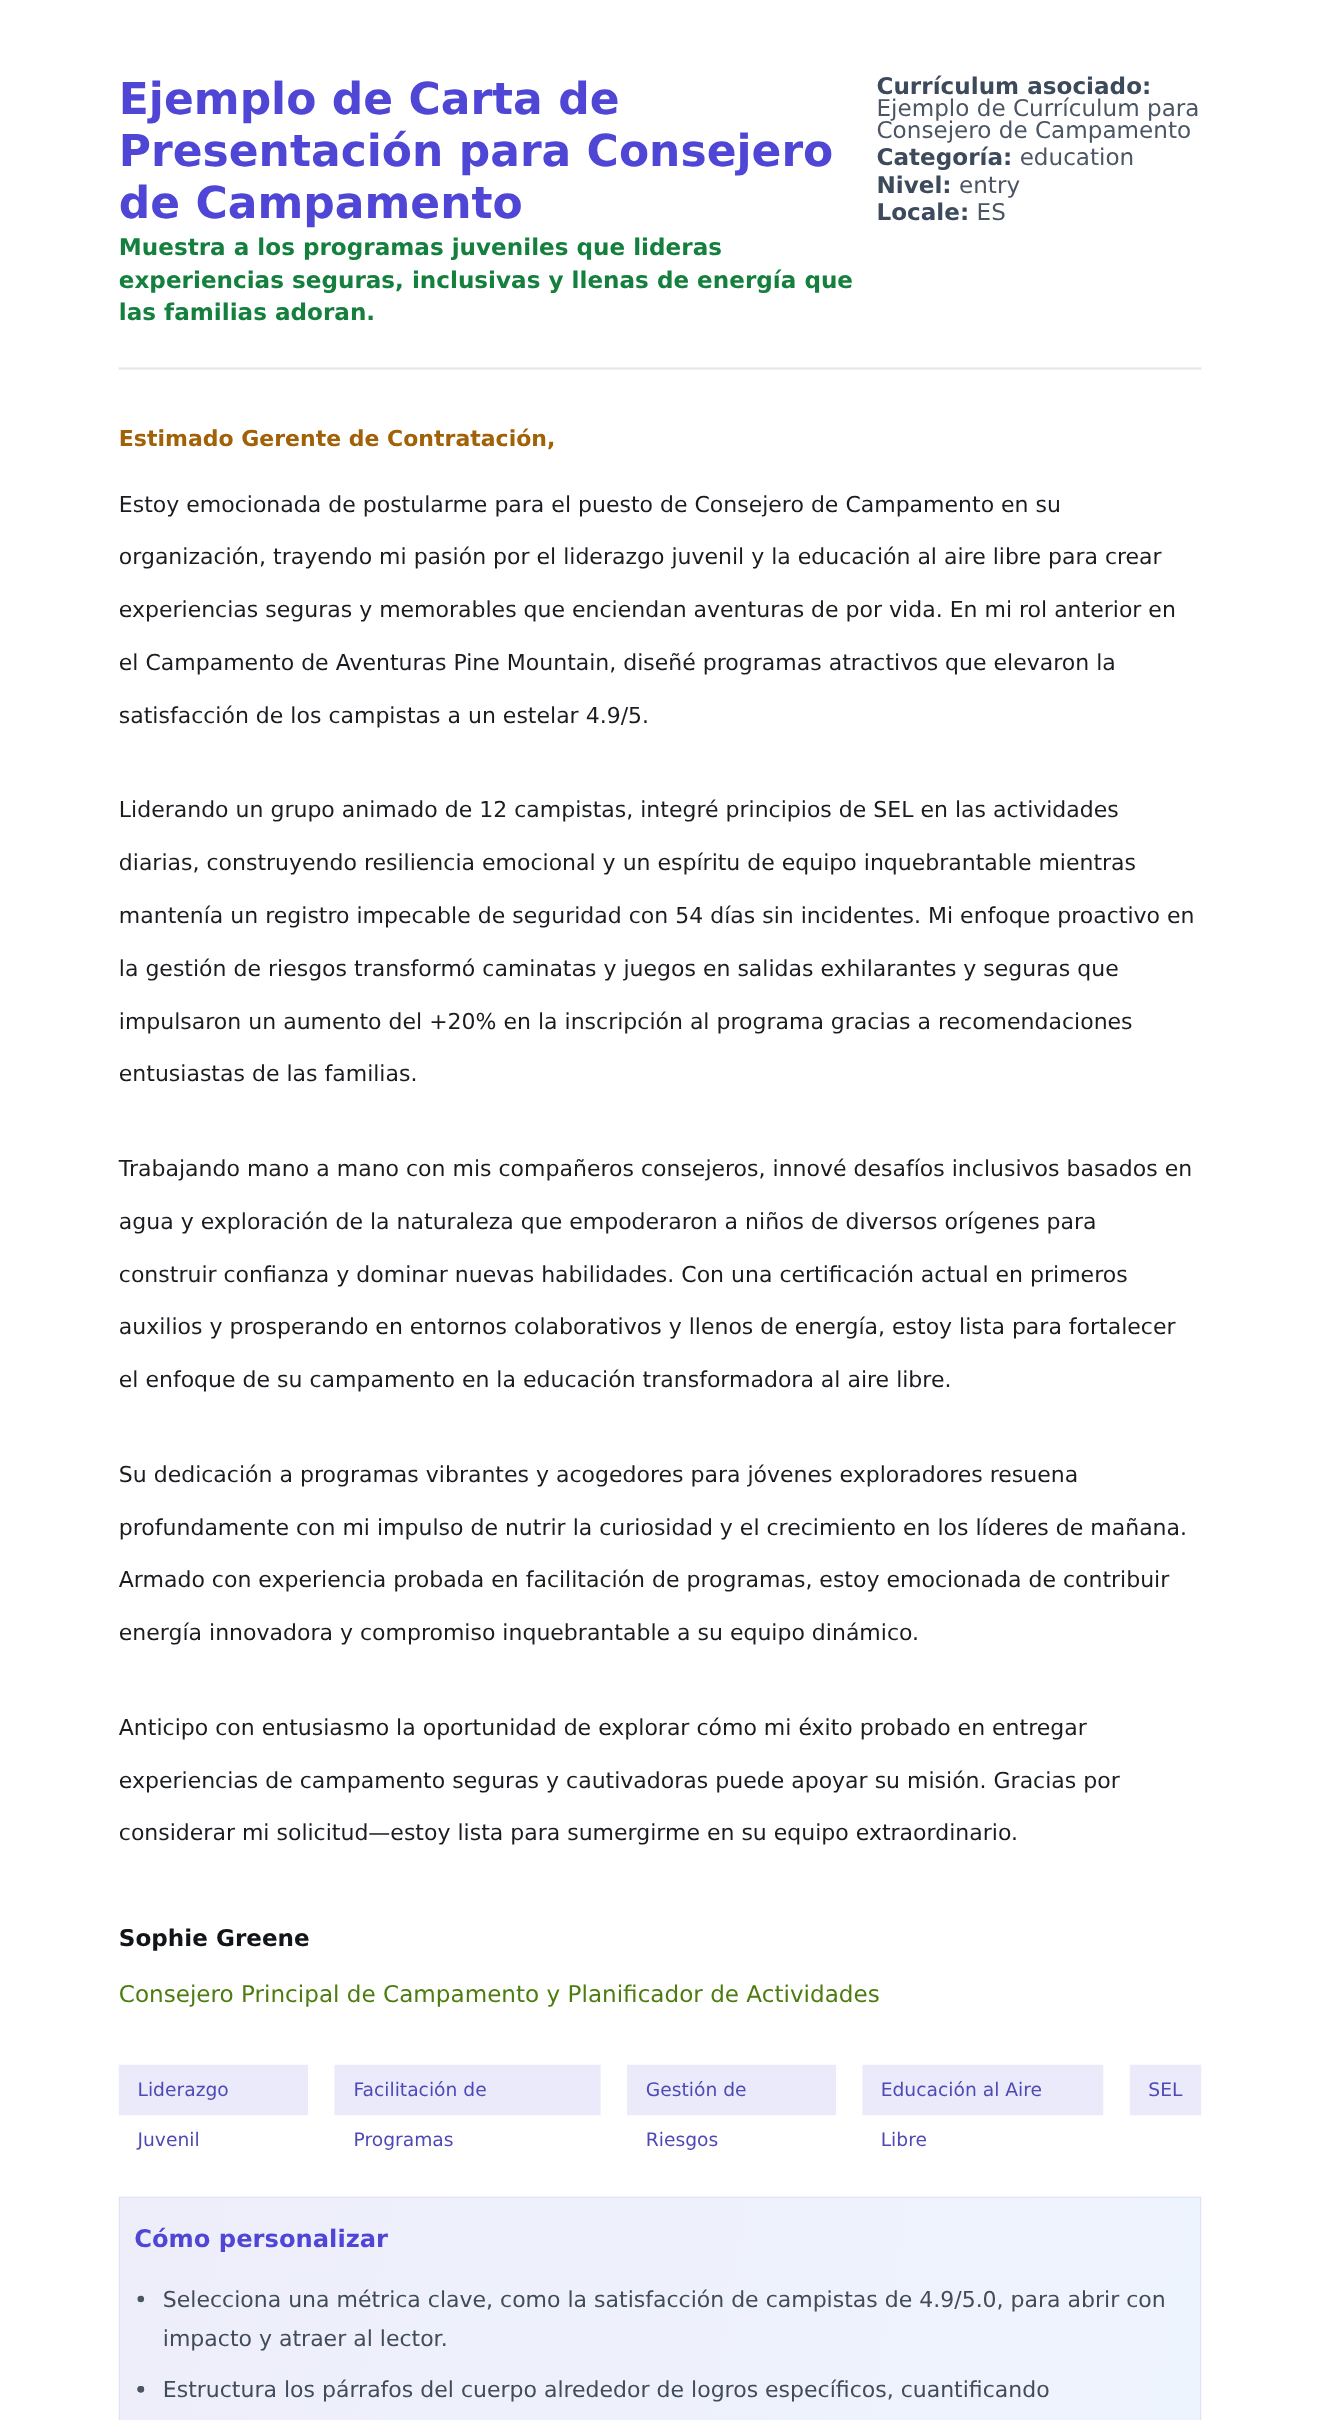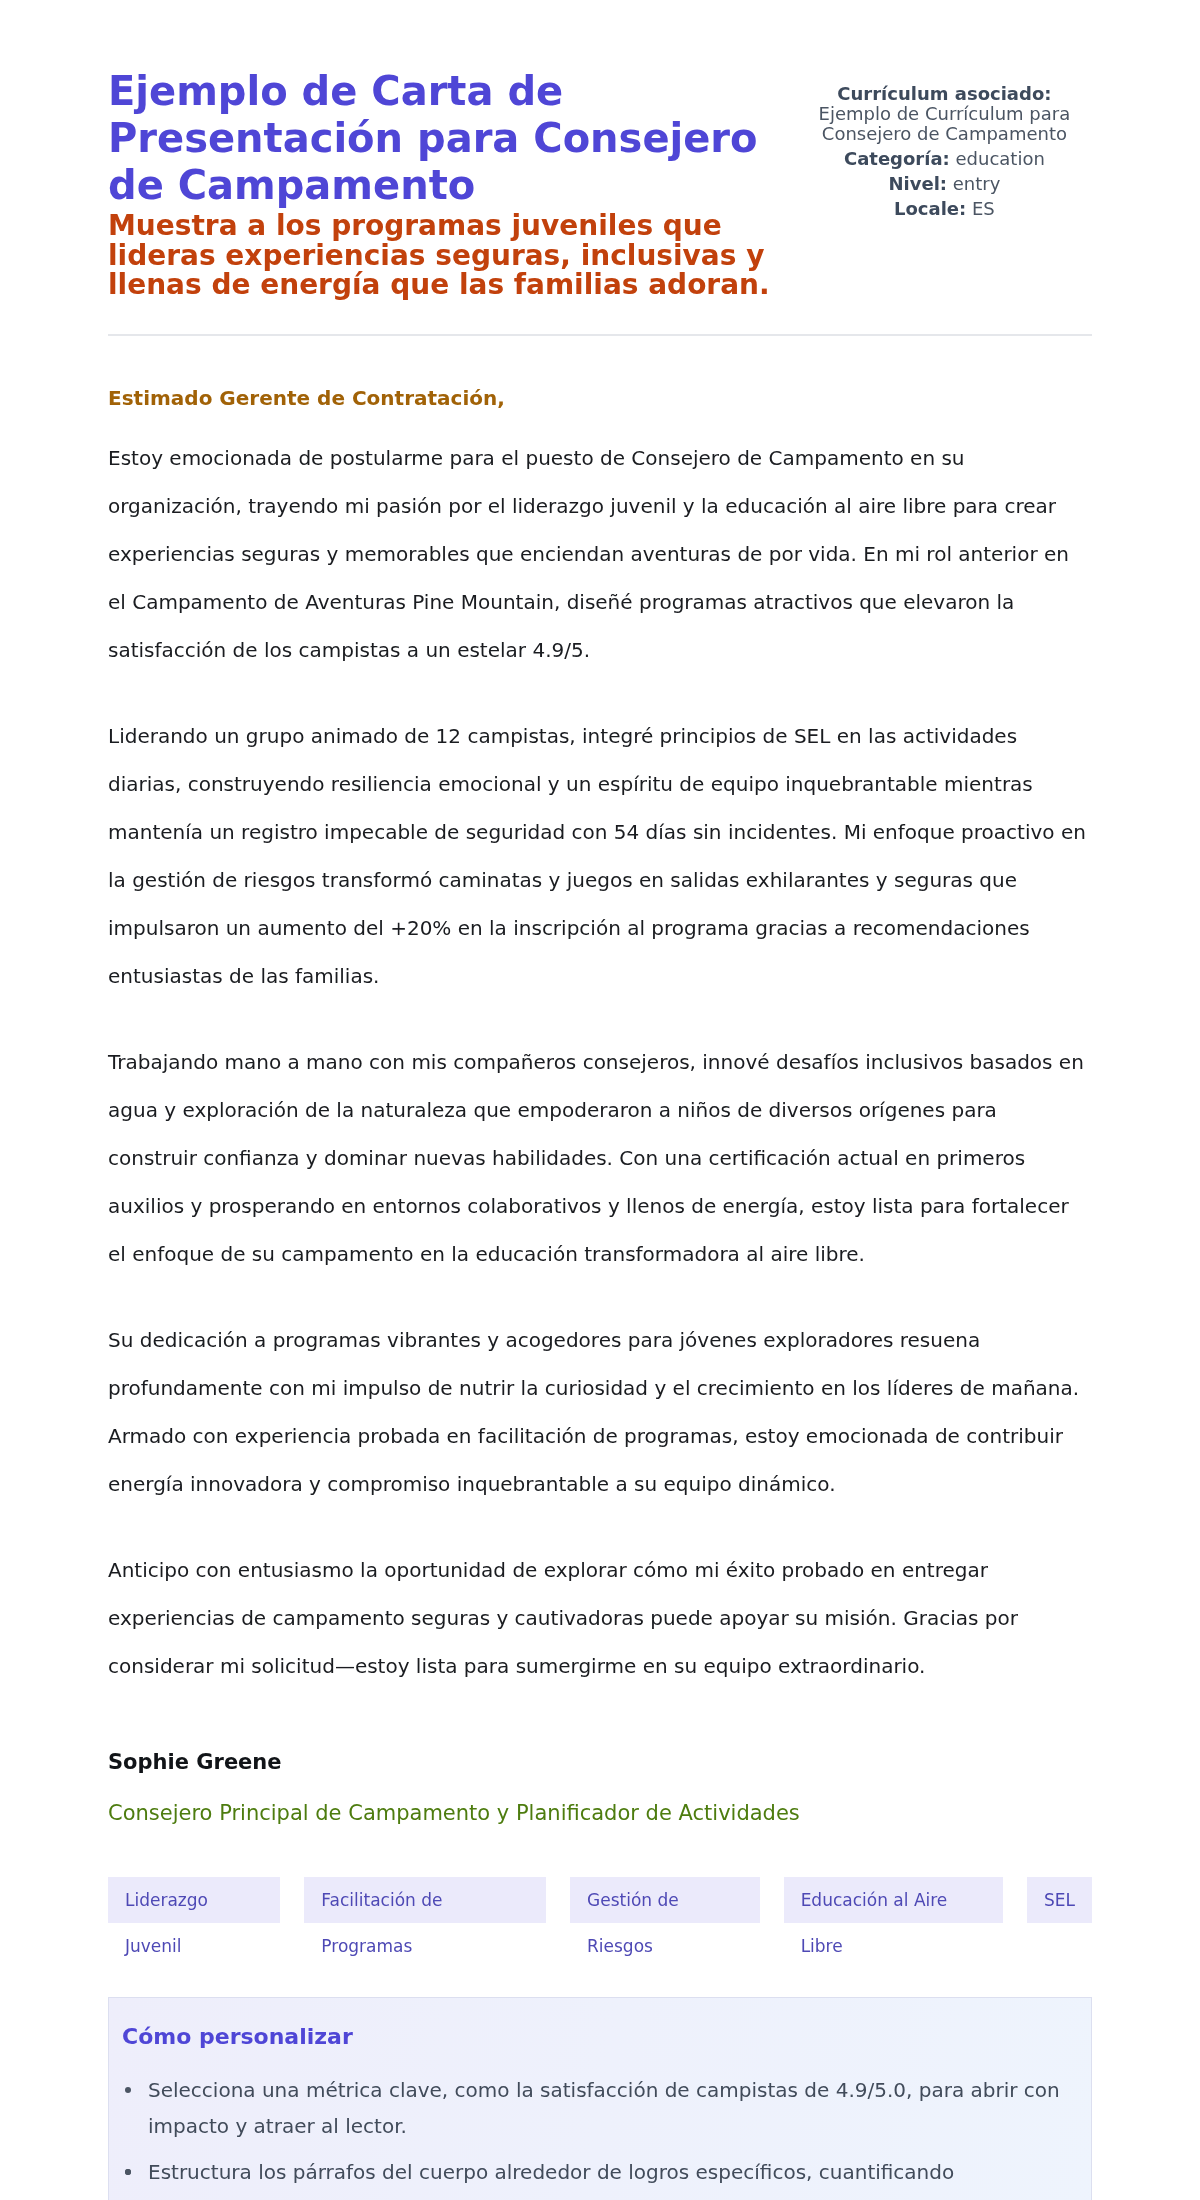--- a/index.html
+++ b/index.html
@@ -11,26 +11,26 @@
       position: relative;
     }
     .page { padding: 68px 108px 0 108px; border-radius: 30px; }
     .header { display: flex; justify-content: space-between; align-items: flex-start; }
     .header-left { width: 700px; }
     .title {
       font-size: 40px; font-weight: bold; color: #4f46d6;
       line-height: 47px; letter-spacing: 0px;
     }
     .subtitle {
-      font-size: 28px; font-weight: bold; color: #c2410c;
+      font-size: 21px; font-weight: bold; color: #15803d;
       line-height: 29.5px; margin-top: 2px;
     }
     .meta {
-      text-align: center; font-size: 18px; color: #4b5563;
-      line-height: 20px; width: 300px; margin-top: 16px;
+      text-align: left; font-size: 21px; color: #4b5563;
+      line-height: 20px; width: 300px; margin-top: 0px;
     }
     .meta .row { margin-bottom: 5px; }
     .meta .row.assoc { margin-bottom: 5px; }
     .meta .label { font-weight: bold; color: #3d4a5c; }
     .divider { height: 2px; background: #e5e7eb; margin-top: 34px; }
     .salutation {
       font-size: 20px; font-weight: bold; color: #a16207;
       margin-top: 48px; line-height: 28px;
     }
     .body-text { margin-top: 22px; }

